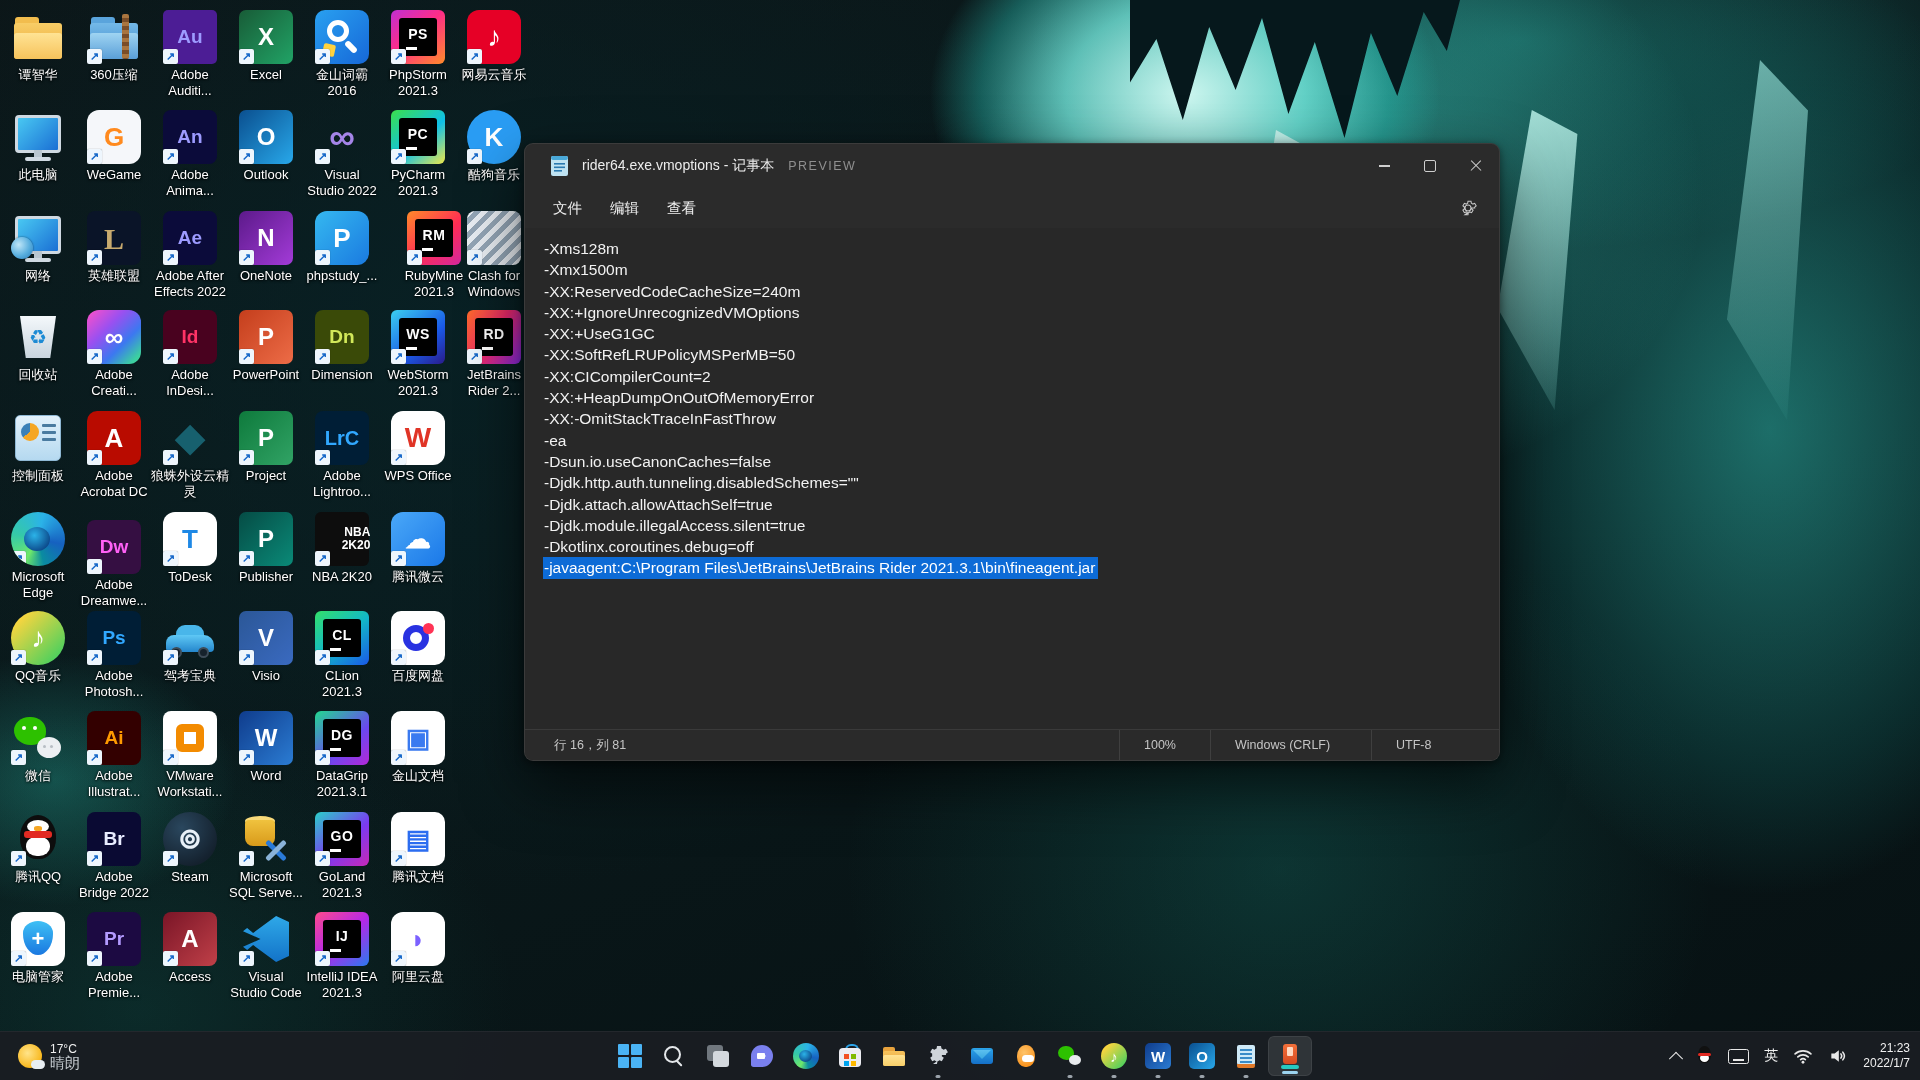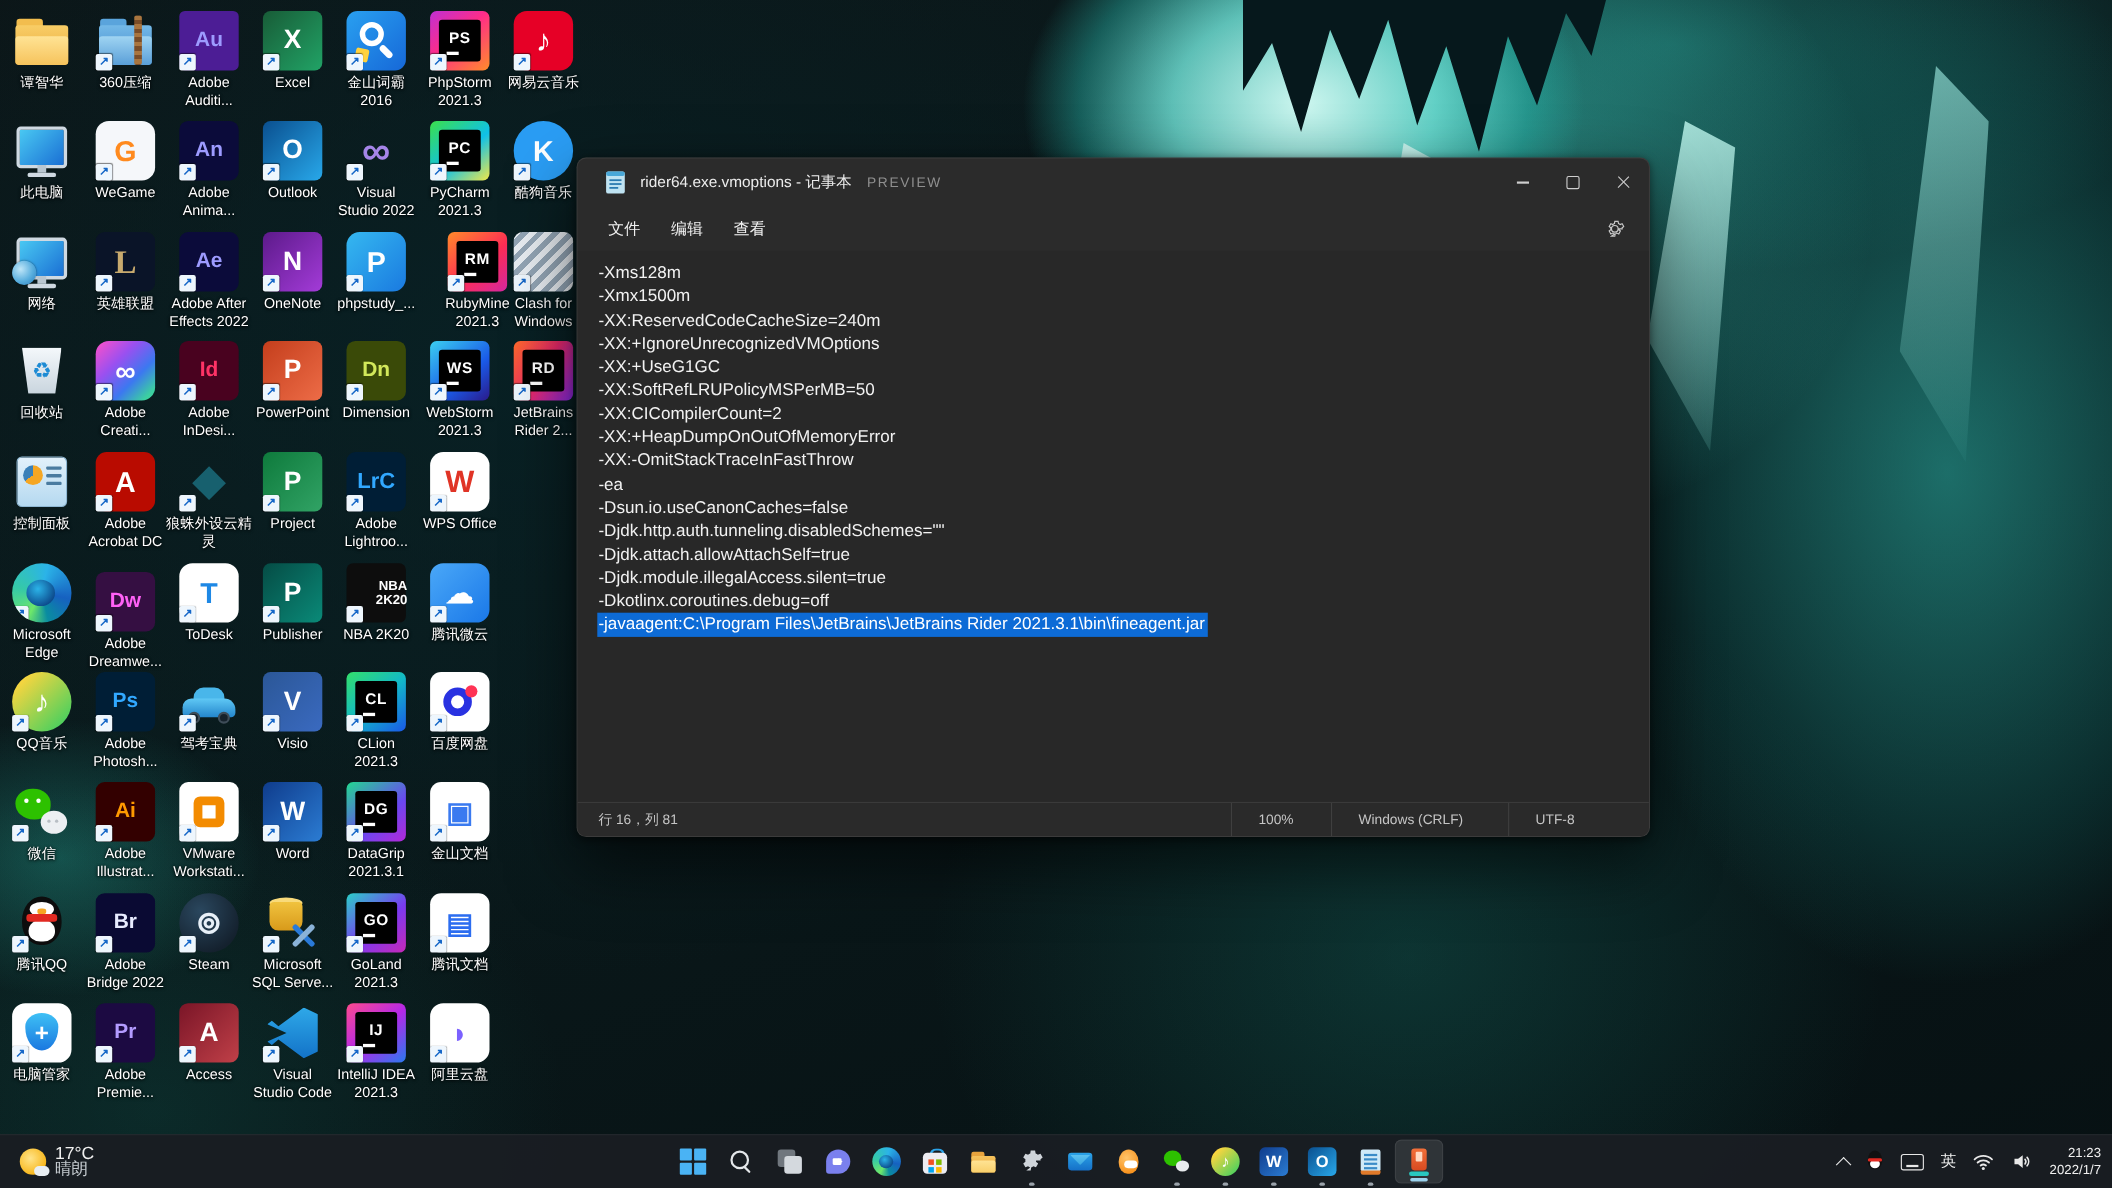--- a/index.html
+++ b/index.html
@@ -134,36 +134,36 @@
   .np-x::before,.np-x::after{content:"";position:absolute;left:-1px;top:5px;width:14px;height:1.4px;background:#cfcfcf;}
   .np-x::before{transform:rotate(45deg);} .np-x::after{transform:rotate(-45deg);}
   .np-menubar{height:40px;flex:none;display:flex;align-items:center;padding:0 16px 0 14px;}
   .np-menu{padding:6px 14px;font-size:14.5px;color:#f0f0f0;border-radius:5px;}
   .np-gear{margin-left:auto;width:30px;height:30px;display:flex;align-items:center;justify-content:center;border-radius:5px;}
   .np-text{flex:1;background:#282828;padding:10px 0 0 18px;overflow:hidden;}
   .np-line{font-size:15.5px;line-height:21.3px;color:#f2f2f2;white-space:pre;width:max-content;padding:0 3px 0 1px;}
   .np-line.sel{background:#0d6bd6;color:#fff;}
   .np-status{height:30px;flex:none;display:flex;align-items:stretch;background:#2a2a2a;border-top:1px solid #3a3a3a;
     font-size:12.5px;color:#c5c5c5;}
-  .np-st-left{flex:1;display:flex;align-items:center;padding-left:19px;}
+  .np-st-left{flex:1;display:flex;align-items:center;padding-left:29px;}
   .np-st-cell{display:flex;align-items:center;border-left:1px solid #3f3f3f;padding-left:24px;}
   .np-st-zoom{width:66px;} .np-st-eol{width:136px;} .np-st-enc{width:103px;}
 
   
   .watermark{position:absolute;right:14px;bottom:56px;text-align:right;color:rgba(255,255,255,.95);
     text-shadow:0 1px 2px rgba(0,0,0,.6);font-size:15px;line-height:21px;}
 
   
   .taskbar{position:absolute;left:0;right:0;bottom:0;height:48px;background:rgba(25,29,34,.96);
     border-top:1px solid rgba(255,255,255,.05);display:flex;align-items:center;}
   .tb-weather{position:absolute;left:10px;top:0;height:48px;display:flex;align-items:center;gap:8px;padding:0 8px;}
   .tb-sun{width:24px;height:24px;border-radius:50%;background:radial-gradient(circle at 40% 38%,#ffe48a,#f8b81e 70%);position:relative;}
   .tb-sun::after{content:"";position:absolute;right:-3px;bottom:-1px;width:14px;height:9px;background:#e8eef2;border-radius:8px;}
   .tb-wtxt{display:flex;flex-direction:column;line-height:13px;}
-  .tb-temp{font-size:16px;color:#f0f0f0;} .tb-cond{font-size:15px;color:#c3c9ce;}
+  .tb-temp{font-size:12px;color:#f0f0f0;} .tb-cond{font-size:15px;color:#c3c9ce;}
   .tb-center{position:absolute;left:50%;transform:translateX(-50%);top:0;height:48px;display:flex;}
   .tbi{position:relative;width:44px;height:48px;display:flex;align-items:center;justify-content:center;border-radius:6px;}
   .tbi.active{background:rgba(255,255,255,.10);box-shadow:inset 0 0 0 1px rgba(255,255,255,.07);height:40px;align-self:center;}
   .rundot{position:absolute;bottom:2px;left:50%;transform:translateX(-50%);width:5px;height:3px;border-radius:2px;background:#9aa2aa;}
   .tbi.active .rundot{width:16px;background:#9cd3ee;}
   .tico{position:relative;width:26px;height:26px;flex:none;}
   .tb-start{display:grid;grid-template-columns:11px 11px;grid-template-rows:11px 11px;gap:2px;place-content:center;}
   .tb-start b{background:#4ab3f4;border-radius:1px;}
   .tb-search .ring{position:absolute;left:3px;top:3px;width:13px;height:13px;border:2.2px solid #e4e7ea;border-radius:50%;}
   .tb-search .hnd{position:absolute;left:17px;top:16px;width:2.4px;height:8px;background:#e4e7ea;border-radius:2px;transform:rotate(-45deg);}

